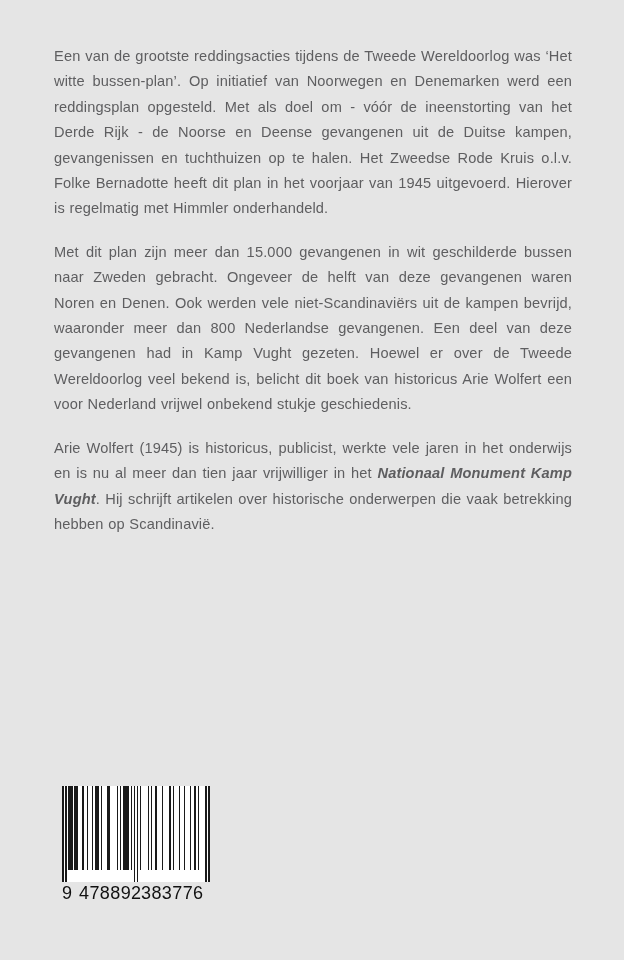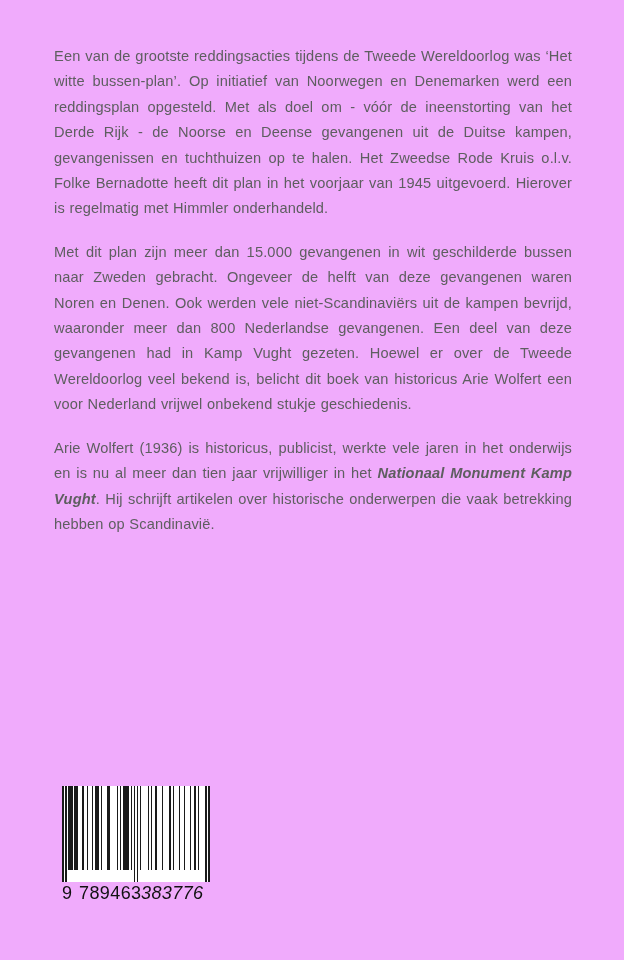--- a/index.html
+++ b/index.html
@@ -12,21 +12,21 @@
     height: 960px;
     position: relative;
     overflow: hidden;
     font-family: "Liberation Sans", sans-serif;
     -webkit-font-smoothing: antialiased;
   }
 
   .page {
     position: absolute;
     inset: 0;
-    background: #f0abfc;
+    background: #e5e5e5;
     padding-left: 40px;
   }
 
   
   .blurb {
     position: absolute;
     left: 54px;
     top: 44px;
     width: 518px;
   }
@@ -91,21 +91,21 @@
     letter-spacing: 0.4px;
   }
   .barcode-digits span {
     position: absolute;
     top: 0;
     line-height: 22px;
     white-space: nowrap;
   }
   .bd-lead  { left: 0px; }
   .bd-left  { left: 17px; }
-  .bd-right { left: 79px; font-style: italic; }
+  .bd-right { left: 79px; }
 
   
   .publisher {
     position: absolute;
     left: 221px;
     top: 58px;
     width: 340px;
   }
   .pub-name {
     font-family: "Liberation Sans", sans-serif;
@@ -137,21 +137,21 @@
 <div class="page">
 
   <div class="blurb">
     <p class="para">
       <span>Een van de grootste reddingsacties tijdens de Tweede Wereldoorlog was ‘Het witte bussen-plan’. Op initiatief van Noorwegen en Denemarken werd een reddingsplan opgesteld. Met als doel om - vóór de ineenstorting van het Derde Rijk - de Noorse en Deense gevangenen uit de Duitse kampen, gevangenissen en tuchthuizen op te halen. Het Zweedse Rode Kruis o.l.v. Folke Bernadotte heeft dit plan in het voorjaar van 1945 uitgevoerd. Hierover is regelmatig met Himmler onderhandeld.</span>
     </p>
     <p class="para">
       <span>Met dit plan zijn meer dan 15.000 gevangenen in wit geschilderde bussen naar Zweden gebracht. Ongeveer de helft van deze gevangenen waren Noren en Denen. Ook werden vele niet-Scandinaviërs uit de kampen bevrijd, waaronder meer dan 800 Nederlandse gevangenen. Een deel van deze gevangenen had in Kamp Vught gezeten. Hoewel er over de Tweede Wereldoorlog veel bekend is, belicht dit boek van historicus Arie Wolfert een voor Nederland vrijwel onbekend stukje geschiedenis.</span>
     </p>
     <p class="para">
-      <span>Arie Wolfert (1936) is historicus, publicist, werkte vele jaren in het onderwijs en is nu al meer dan tien jaar vrijwilliger in het </span><span class="bi">Nationaal Monument Kamp Vught</span><span>. Hij schrijft artikelen over historische onderwerpen die vaak betrekking hebben op Scandinavië.</span>
+      <span>Arie Wolfert (1945) is historicus, publicist, werkte vele jaren in het onderwijs en is nu al meer dan tien jaar vrijwilliger in het </span><span class="bi">Nationaal Monument Kamp Vught</span><span>. Hij schrijft artikelen over historische onderwerpen die vaak betrekking hebben op Scandinavië.</span>
     </p>
   </div>
 
   <div class="footer">
 
     <div class="barcode-block">
       <div class="barcode-bars" id="barcode-bars">
           <div class="bar guard" style="left: 0px; width: 1.56px; height: 96px;"></div>
           <div class="bar guard" style="left: 3.12px; width: 1.56px; height: 96px;"></div>
           <div class="bar data" style="left: 6.23px; width: 4.67px; height: 84px;"></div>
@@ -178,21 +178,21 @@
           <div class="bar data" style="left: 116.84px; width: 1.56px; height: 84px;"></div>
           <div class="bar data" style="left: 121.52px; width: 1.56px; height: 84px;"></div>
           <div class="bar data" style="left: 127.75px; width: 1.56px; height: 84px;"></div>
           <div class="bar data" style="left: 132.42px; width: 1.56px; height: 84px;"></div>
           <div class="bar data" style="left: 135.54px; width: 1.56px; height: 84px;"></div>
           <div class="bar guard" style="left: 143.33px; width: 1.56px; height: 96px;"></div>
           <div class="bar guard" style="left: 146.44px; width: 1.56px; height: 96px;"></div>
         </div>
       <div class="barcode-digits">
         <span class="bd-lead">9</span>
-        <span class="bd-left">789463</span>
+        <span class="bd-left">478892</span>
         <span class="bd-right">383776</span>
       </div>
     </div>
 
 
   </div>
 
 </div>
 
 </body></html>

